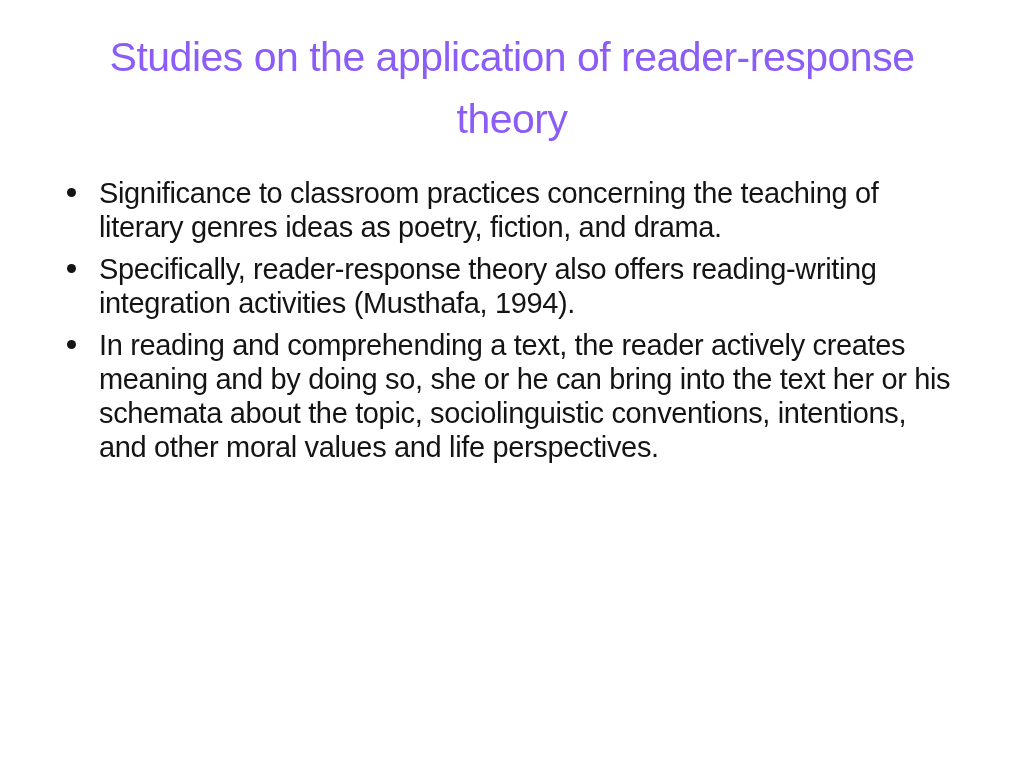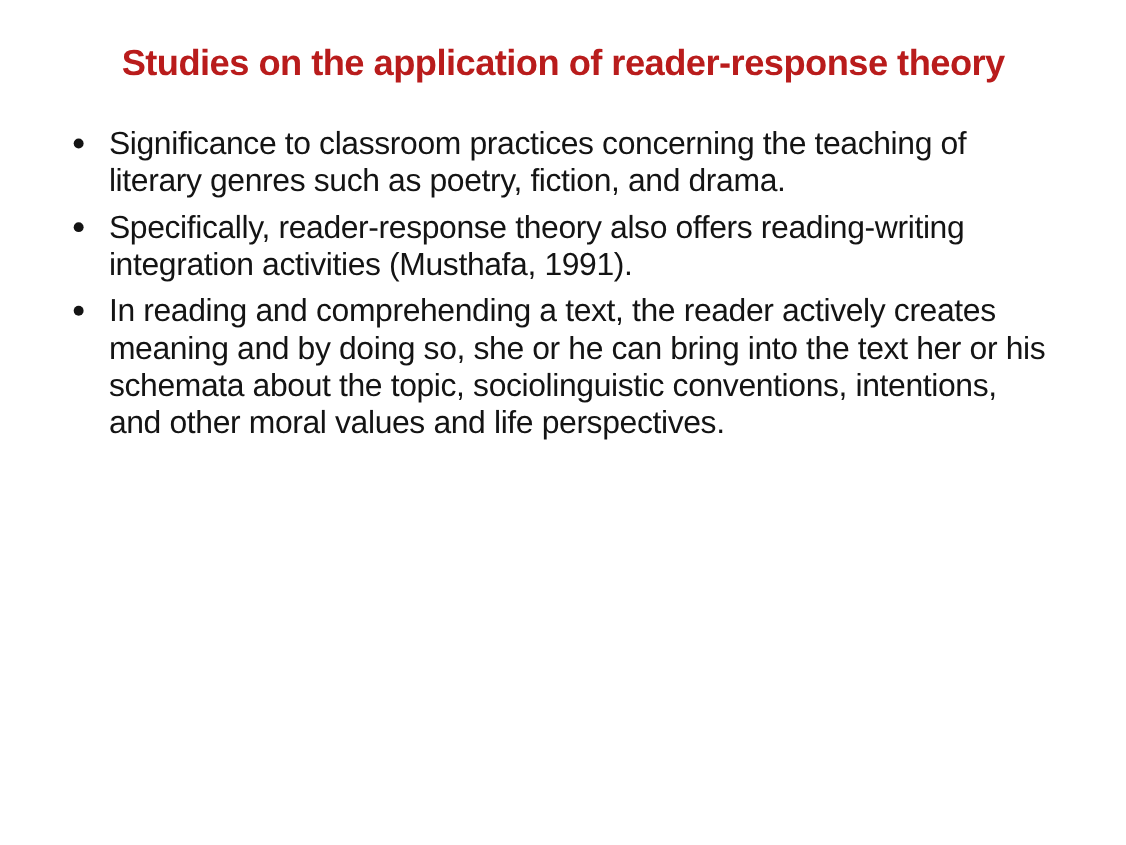--- a/index.html
+++ b/index.html
@@ -18,26 +18,26 @@
     box-sizing: border-box;
     width: 1024px;
     height: 768px;
     padding: 26px 64px 0 64px;
     background: #ffffff;
   }
   .slide-title {
     max-width: 880px;
     margin: 0 auto;
     text-align: center;
-    font-size: 33px;
-    font-weight: 700;
+    font-size: 41px;
+    font-weight: 400;
     line-height: 62px;
     letter-spacing: -0.5px;
     font-stretch: condensed;
-    color: #b91c1c;
+    color: #8b5cf6;
   }
   .bullets {
     list-style: none;
     margin: 26px 0 0 0;
     padding: 0;
     font-size: 29px;
     line-height: 34px;
     letter-spacing: -0.35px;
     font-stretch: condensed;
   }
@@ -60,24 +60,24 @@
   }
 </style>
 </head>
 <body>
 
 <div class="slide">
   <h1 class="slide-title">Studies on the application of reader-response theory</h1>
   <ul class="bullets">
       <li class="bullet-item">
         <span class="bullet-dot"></span>
-        <span class="bullet-text">Significance to classroom practices concerning the teaching of literary genres such as poetry, fiction, and drama.</span>
+        <span class="bullet-text">Significance to classroom practices concerning the teaching of literary genres ideas as poetry, fiction, and drama.</span>
       </li>
       <li class="bullet-item">
         <span class="bullet-dot"></span>
-        <span class="bullet-text">Specifically, reader-response theory also offers reading-writing integration activities (Musthafa, 1991).</span>
+        <span class="bullet-text">Specifically, reader-response theory also offers reading-writing integration activities (Musthafa, 1994).</span>
       </li>
       <li class="bullet-item">
         <span class="bullet-dot"></span>
         <span class="bullet-text">In reading and comprehending a text, the reader actively creates meaning and by doing so, she or he can bring into the text her or his schemata about the topic, sociolinguistic conventions, intentions, and other moral values and life perspectives.</span>
       </li>
     </ul>
 </div>
 
 </body></html>

